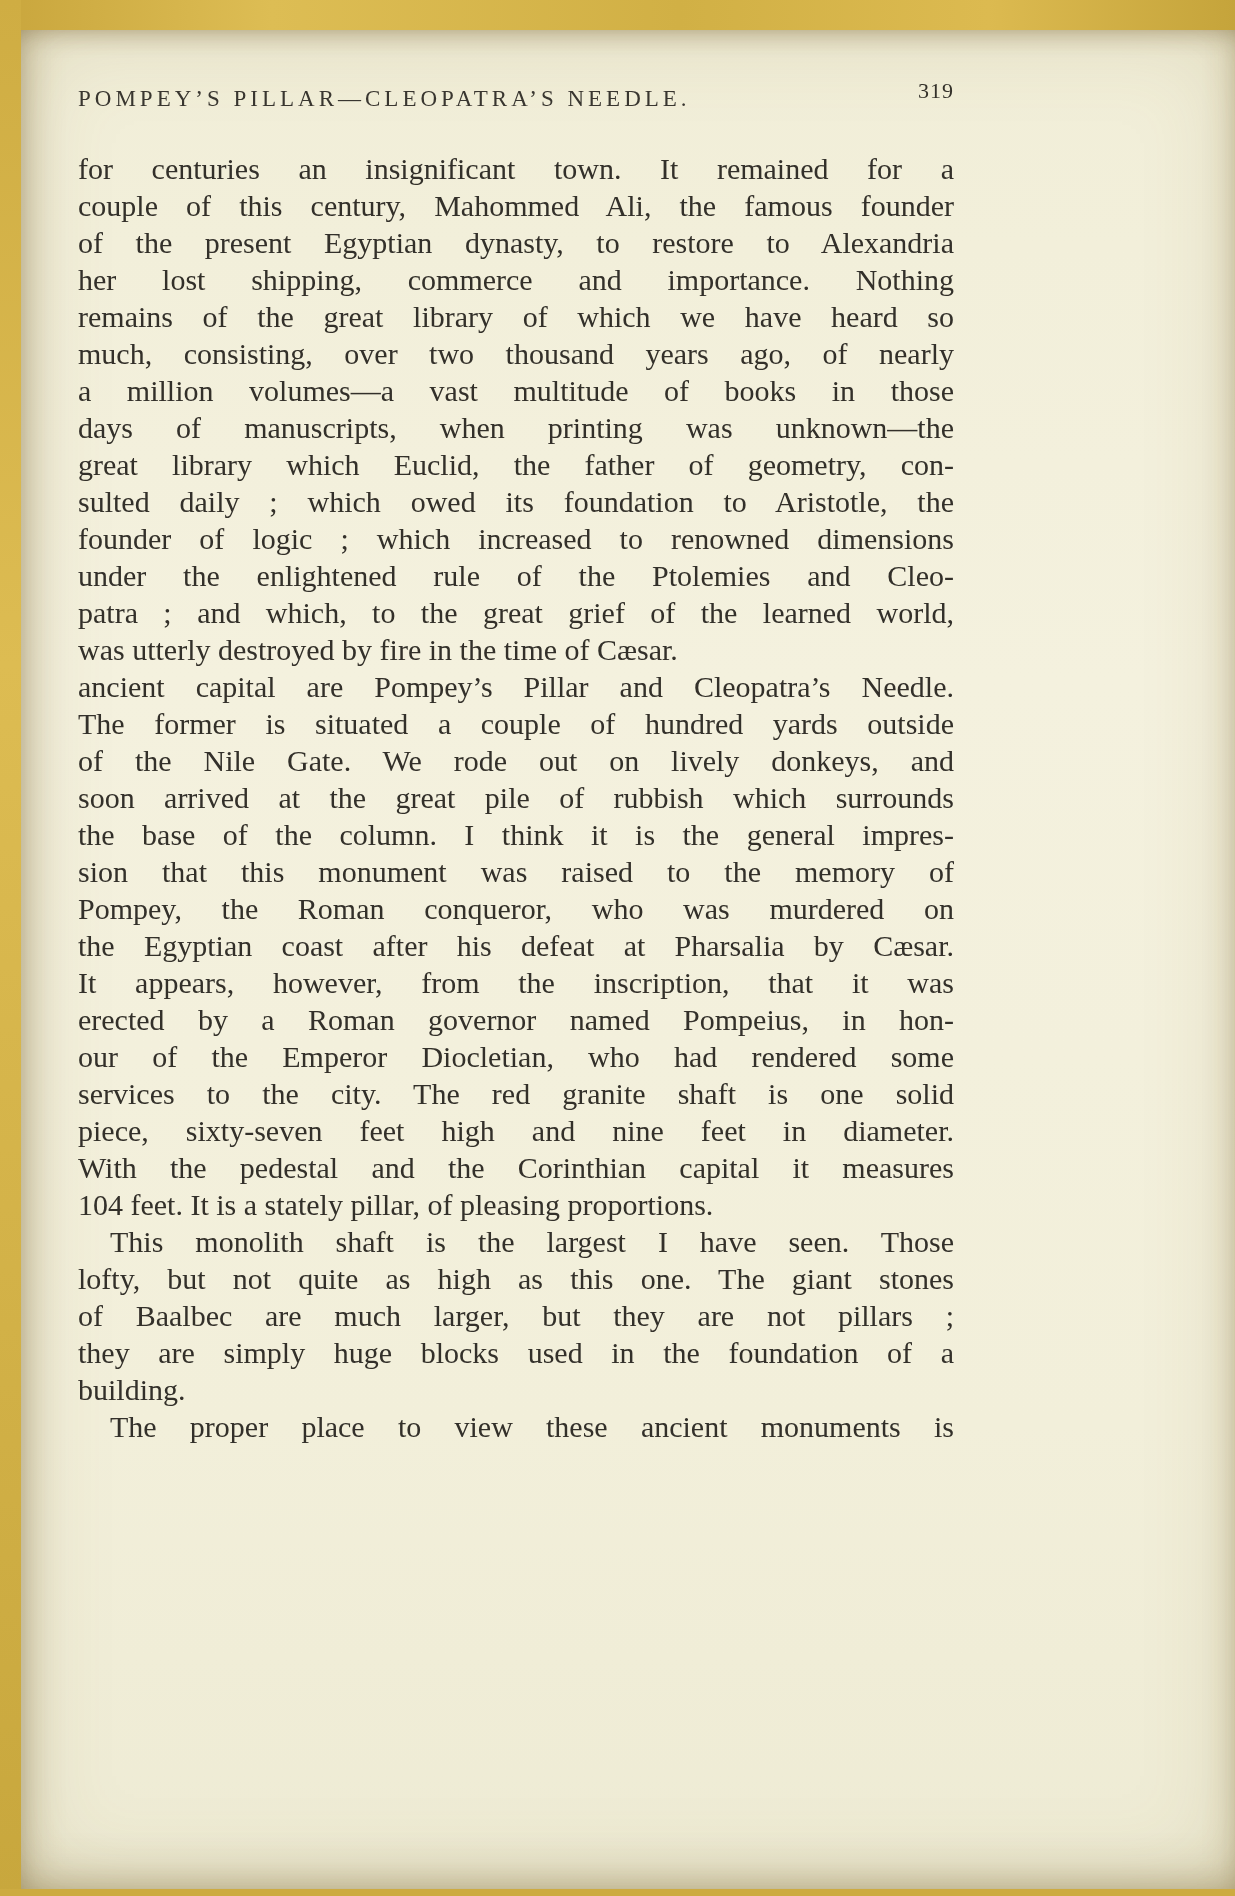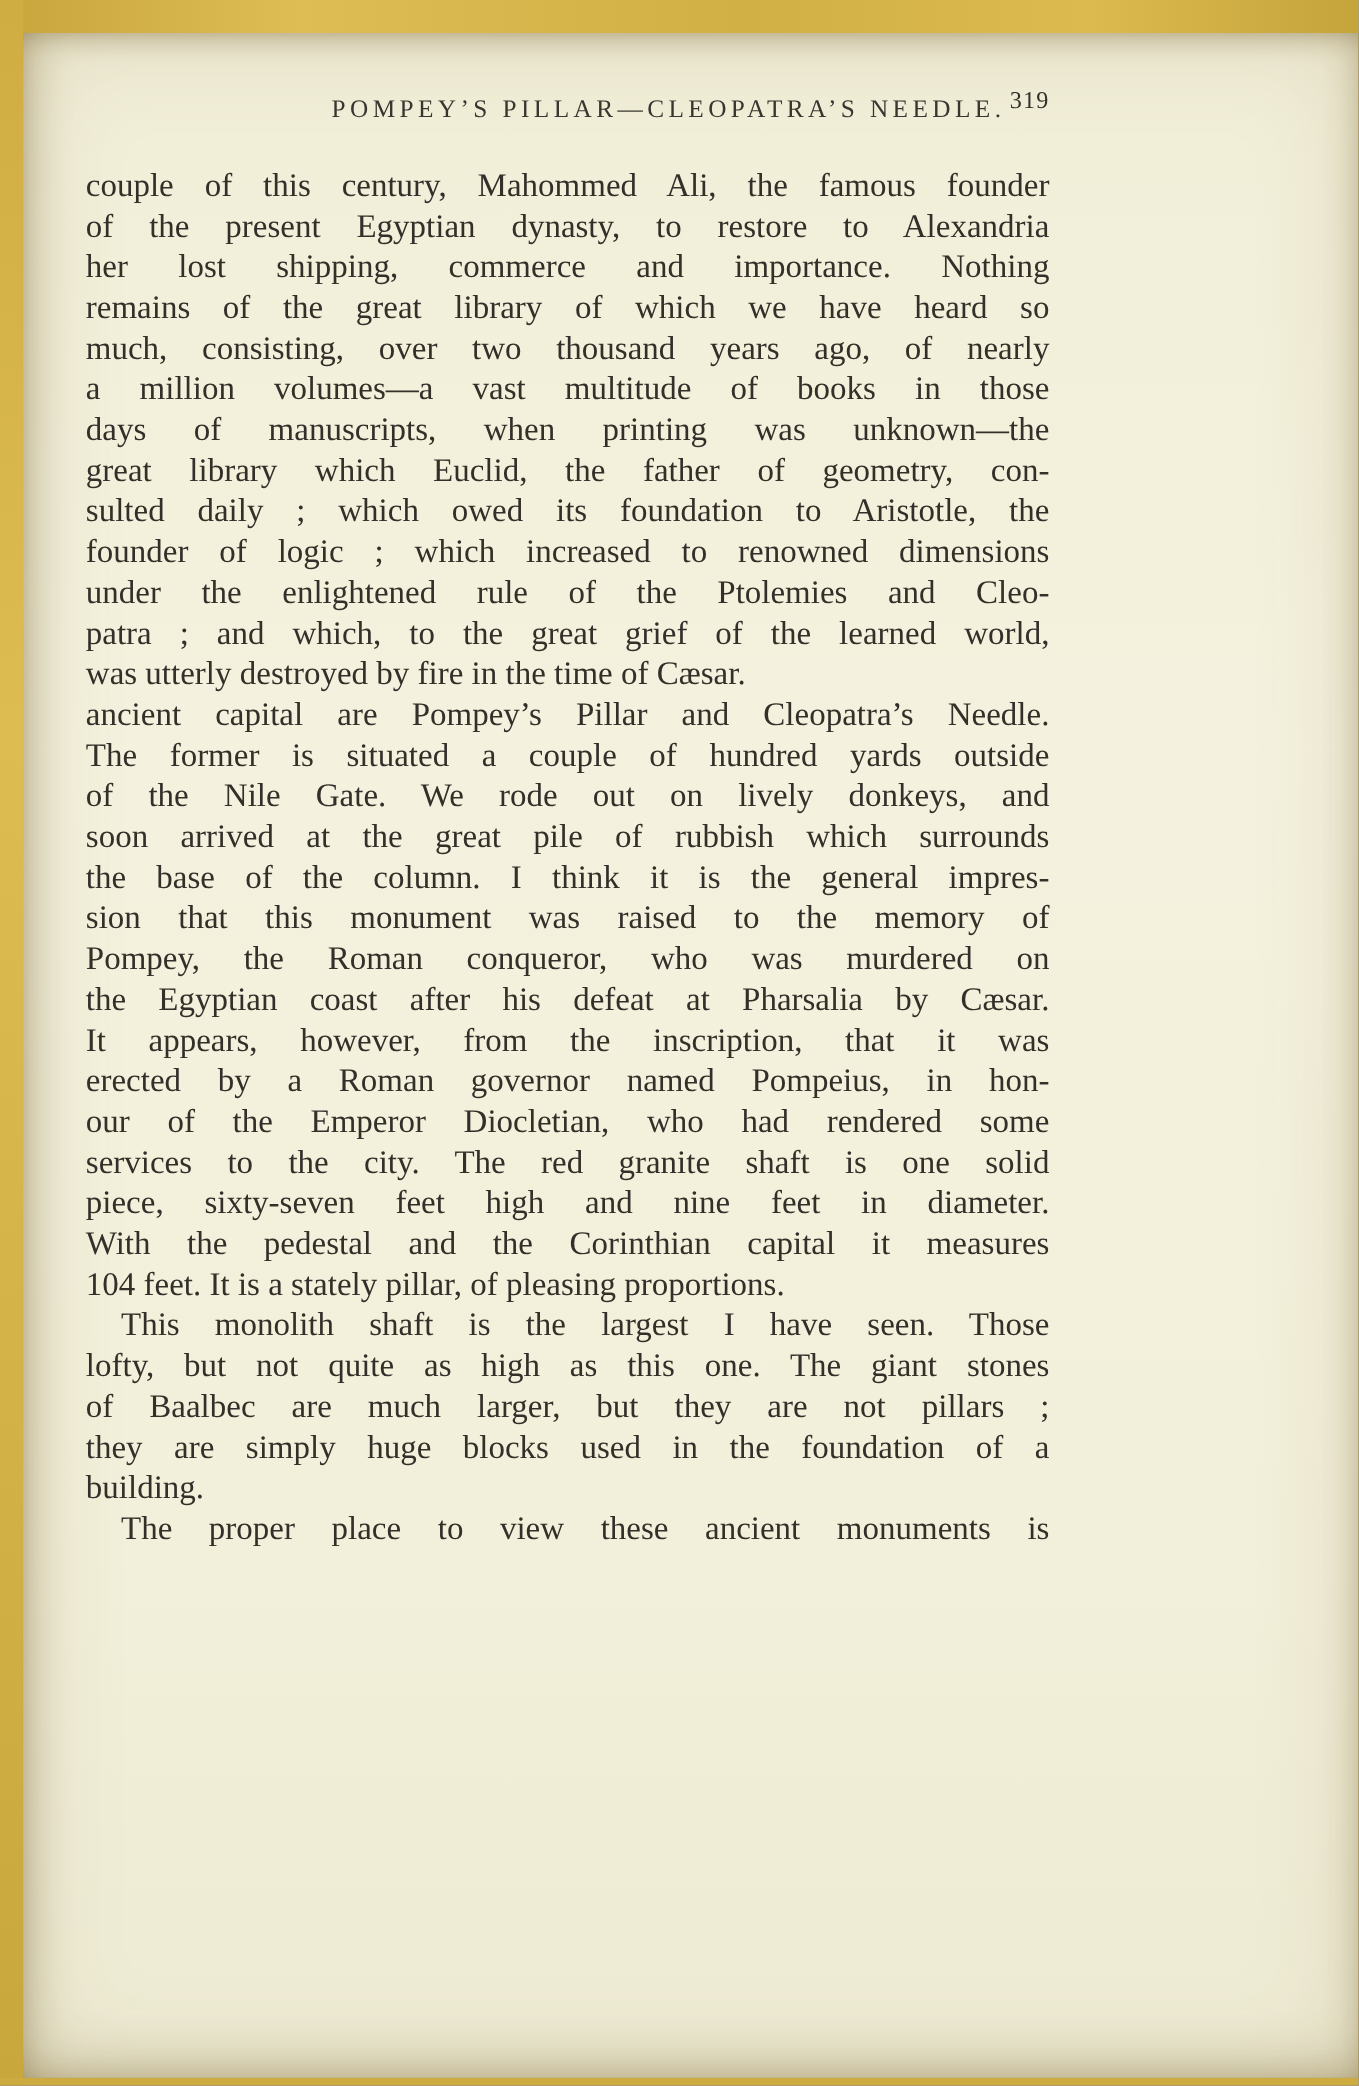--- a/index.html
+++ b/index.html
@@ -33,21 +33,21 @@
       inset 0 -26px 50px -22px rgba(110, 85, 30, 0.30),
       inset -14px 0 36px -16px rgba(120, 95, 35, 0.18);
   }
   .content {
     position: absolute; left: 57px; top: 0; width: 876px;
     color: #34312a;
   }
   .header { position: relative; margin-top: 54px; height: 38px; }
   .running-title {
     position: absolute; left: 0; right: 40px; top: 2px;
-    text-align: right;
+    text-align: left;
     font-size: 23px;
     letter-spacing: 4px;
     white-space: nowrap;
     color: #393630;
   }
   .page-number {
     position: absolute; right: 0; top: -6px;
     font-size: 22px;
     letter-spacing: 1px;
     color: #34312a;
@@ -79,20 +79,21 @@
   <div class="edge-left"></div>
   <div class="edge-bottom"></div>
   <div class="page">
     <div class="content">
       <div class="header">
         <span class="running-title">POMPEY’S PILLAR—CLEOPATRA’S NEEDLE.</span>
         <span class="page-number">319</span>
       </div>
       <div class="body-text">
           <div class="para">
+            <div class="line">for centuries an insignificant town.  It remained for a</div>
             <div class="line">couple of this century, Mahommed Ali, the famous founder</div>
             <div class="line">of the present Egyptian dynasty, to restore to Alexandria</div>
             <div class="line">her lost shipping, commerce and importance.  Nothing</div>
             <div class="line">remains of the great library of which we have heard so</div>
             <div class="line">much, consisting, over two thousand years ago, of nearly</div>
             <div class="line">a million volumes—a vast multitude of books in those</div>
             <div class="line">days of manuscripts, when printing was unknown—the</div>
             <div class="line">great library which Euclid, the father of geometry, con-</div>
             <div class="line">sulted daily ; which owed its foundation to Aristotle, the</div>
             <div class="line">founder of logic ; which increased to renowned dimensions</div>

